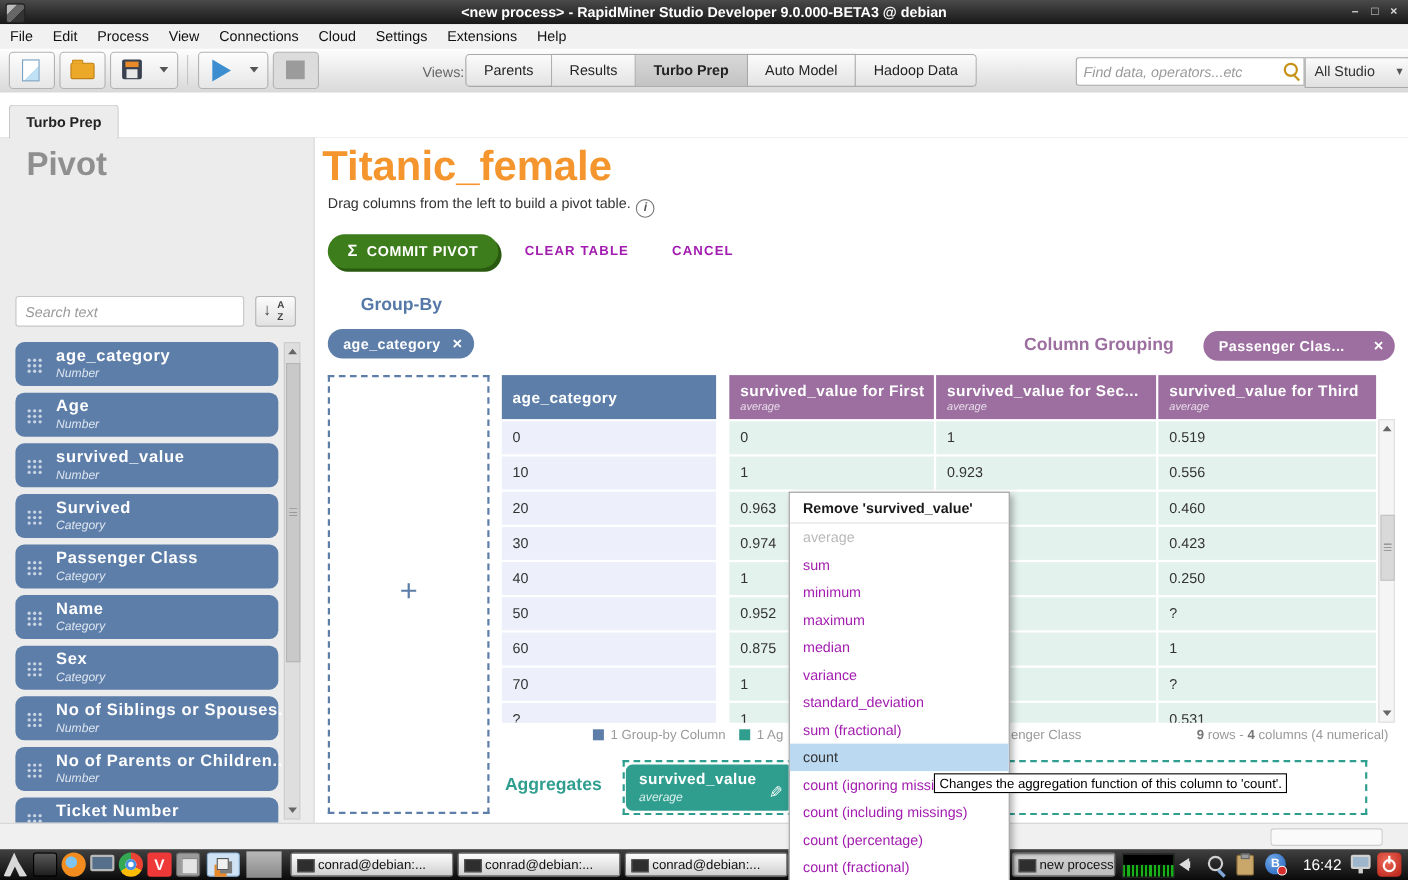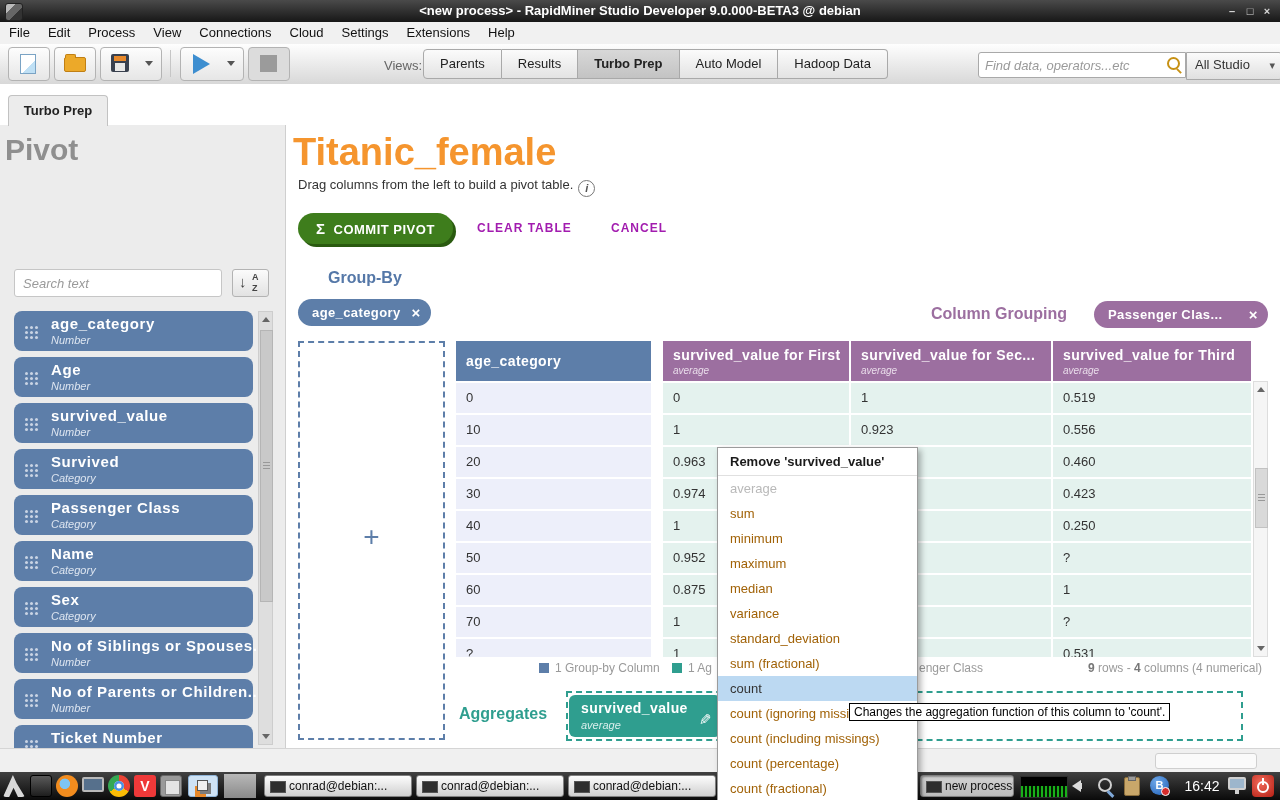--- a/index.html
+++ b/index.html
@@ -39,21 +39,21 @@
   .findwrap input::placeholder{font-style:italic;color:#9a9a9a;}
   .mag{position:absolute;right:5px;top:4px;width:9px;height:9px;border:2px solid #c79114;border-radius:50%;}
   .mag:after{content:"";position:absolute;left:9px;top:9px;width:2px;height:6px;background:#c79114;transform:rotate(-45deg);}
   .scopebtn{position:absolute;left:1186px;top:8px;width:86px;height:26px;background:linear-gradient(#fbfbfb,#e0e0e0);border:1px solid #a9a9a9;border-radius:0 3px 3px 0;font-size:13px;color:#333;line-height:24px;padding-left:8px;}
   .scopebtn .dd{position:absolute;right:6px;top:0;color:#555;font-size:11px;}
   
   .tabstrip{position:absolute;left:0;top:84px;width:1280px;height:41px;background:#fff;border-bottom:1px solid #c2c2c2;}
   .doctab{position:absolute;left:8px;top:11px;width:98px;height:30px;background:#ececec;border:1px solid #c2c2c2;border-bottom:none;border-radius:4px 4px 0 0;text-align:center;line-height:30px;font-size:13px;font-weight:bold;color:#222;z-index:3;}
   
   .sidebar{position:absolute;left:0;top:125px;width:285px;height:623px;background:#ececec;overflow:hidden;}
-  .pivot-title{position:absolute;left:5px;top:8px;font-size:30px;font-weight:bold;color:#8f8f8f;}
+  .pivot-title{position:absolute;left:24px;top:8px;font-size:30px;font-weight:bold;color:#8f8f8f;}
   .side-search{position:absolute;left:14px;top:144px;width:208px;height:28px;background:#fff;border:1px solid #c6c6c6;border-radius:3px;box-sizing:border-box;}
   .side-search input{position:absolute;left:6px;top:2px;width:190px;height:20px;border:none;outline:none;font-size:13px;font-family:inherit;background:transparent;color:#333;}
   .side-search input::placeholder{font-style:italic;color:#9a9a9a;}
   .sortbtn{position:absolute;left:232px;top:144px;width:37px;height:28px;background:linear-gradient(#fbfbfb,#e2e2e2);border:1px solid #b3b3b3;border-radius:3px;box-sizing:border-box;}
   .sortbtn .ar{position:absolute;left:6px;top:3px;font-size:15px;font-weight:bold;color:#444;}
   .sortbtn .az{position:absolute;left:19px;top:2px;font-size:9px;font-weight:bold;color:#444;line-height:11px;}
   .collist{position:absolute;left:0;top:186px;width:258px;}
   .colchip{position:relative;margin:0 0 6px 14px;width:239px;height:40px;background:#5d7ea9;border-radius:8px;color:#fff;}
   .colchip .grip{position:absolute;left:11px;top:15px;width:3px;height:3px;border-radius:50%;background:#c9d4e4;
      box-shadow:5px 0 0 #c9d4e4,10px 0 0 #c9d4e4,0 5px 0 #c9d4e4,5px 5px 0 #c9d4e4,10px 5px 0 #c9d4e4,0 10px 0 #c9d4e4,5px 10px 0 #c9d4e4,10px 10px 0 #c9d4e4;}
@@ -107,21 +107,21 @@
   .aggchip{position:absolute;left:283px;top:570px;width:152px;height:42px;background:#2f9e8f;border-radius:6px;color:#fff;}
   .aggchip .nm{position:absolute;left:12px;top:5px;font-size:14px;font-weight:bold;letter-spacing:.4px;}
   .aggchip .fn{position:absolute;left:12px;top:24px;font-size:11px;font-style:italic;color:#d9efec;}
   .aggchip .pen{position:absolute;right:9px;bottom:8px;font-size:15px;transform:scaleX(-1);}
   
   .appstatus{position:absolute;left:0;top:748px;width:1280px;height:24px;background:#f0f0f0;border-top:1px solid #d5d5d5;box-sizing:border-box;}
   .memwidget{position:absolute;left:1155px;top:4px;width:100px;height:14px;background:#fafafa;border:1px solid #cfcfcf;border-radius:3px;}
   
   .ctxmenu{position:absolute;left:717px;top:447px;width:199px;background:#fff;border:1px solid #9b9b9b;box-shadow:3px 3px 6px rgba(0,0,0,.3);z-index:50;}
   .ctx-title{height:27px;line-height:27px;padding:0 12px;font-size:13px;font-weight:bold;color:#1a1a1a;border-bottom:1px solid #e0e0e0;white-space:nowrap;}
-  .ctx-item{height:25px;line-height:25px;padding:0 12px;font-size:13px;color:#a16207;white-space:nowrap;}
+  .ctx-item{height:25px;line-height:25px;padding:0 12px;font-size:13px;color:#a21caf;white-space:nowrap;}
   .ctx-item.disabled{color:#b9b9b9;}
   .ctx-item.hl{background:#bcd9f2;color:#333;}
   
   .tooltip{position:absolute;left:849px;top:703px;height:16px;line-height:16px;background:#fff;border:1px solid #000;font-size:12px;color:#000;padding:0 4px;z-index:60;white-space:nowrap;}
   
   .taskbar{position:absolute;left:0;top:772px;width:1280px;height:28px;background:linear-gradient(#414141,#0a0a0a);z-index:40;}
   .ti{position:absolute;top:3px;width:22px;height:22px;border-radius:3px;}
   .ti-arrow{left:3px;background:#d8d8d8;clip-path:polygon(0 100%,45% 0,62% 38%,100% 100%,68% 100%,48% 58%,28% 100%);}
   .ti-dark{left:30px;background:linear-gradient(#5a5a5a,#1e1e1e);border:1px solid #000;box-sizing:border-box;}
   .ti-ff{left:56px;border-radius:50%;background:radial-gradient(circle at 40% 40%,#7ec4f2 0 26%,#f28c1e 30% 72%,#d9640e 100%);}

